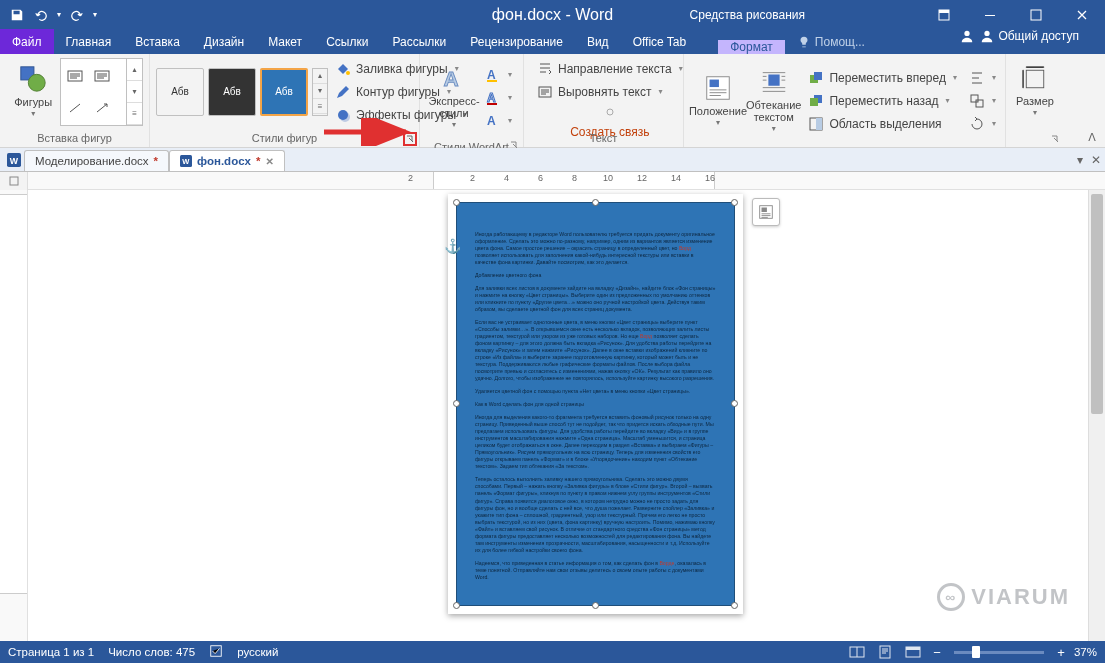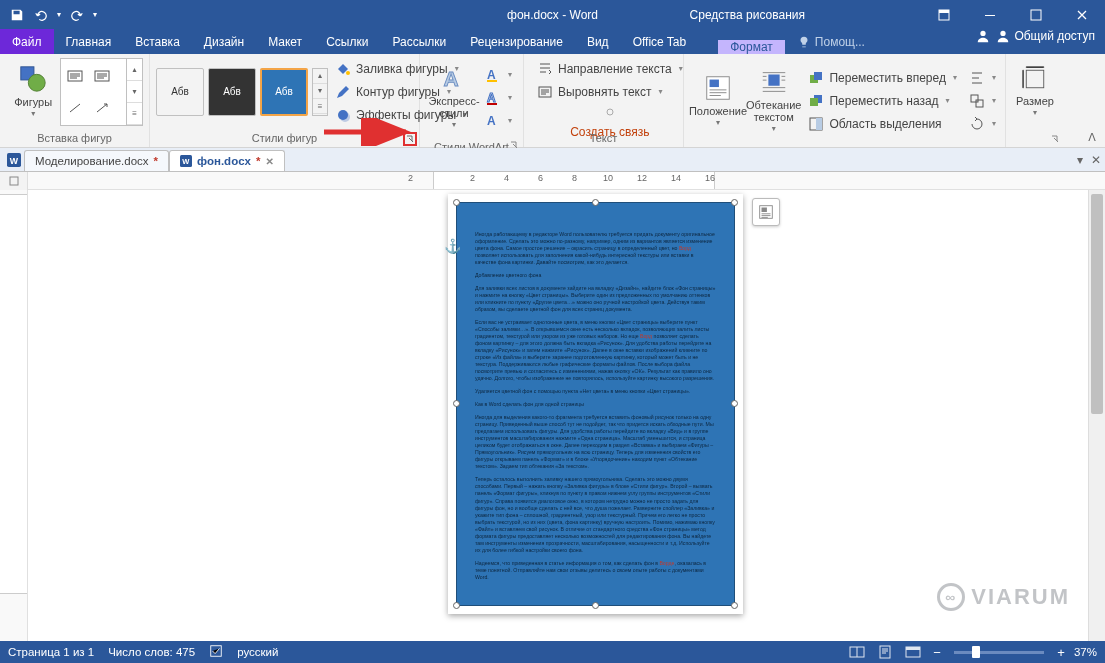--- a/index.html
+++ b/index.html
@@ -3,34 +3,34 @@
 <meta charset="utf-8">
 <style>
 * { box-sizing: border-box; margin: 0; padding: 0; font-family: "Segoe UI", Tahoma, sans-serif; }
 body { width: 1105px; height: 663px; background: #fff; overflow: hidden; font-size: 12px; color: #444; user-select: none; }
 
 
 .title-bar { height: 29px; background: #2b579a; color: #fff; display: flex; align-items: center; position: relative; }
 .qat { display: flex; align-items: center; gap: 2px; padding-left: 6px; }
 .qat-btn { width: 22px; height: 22px; display: flex; align-items: center; justify-content: center; font-size: 13px; cursor: pointer; }
 .qat-dd { width: 10px; font-size: 8px; }
-.title { position: absolute; left: 50%; transform: translateX(-50%); font-size: 12px; font-weight: 400; }
+.title { position: absolute; left: 50%; transform: translateX(-50%); font-size: 16px; font-weight: 400; }
 .tools-tab-title { position: absolute; right: 300px; font-size: 12px; }
 .win-controls { position: absolute; right: 0; display: flex; }
 .win-btn { width: 46px; height: 29px; display: flex; align-items: center; justify-content: center; cursor: pointer; }
 .win-btn svg { fill: #fff; }
 
 
 .menu-bar { height: 25px; background: #2b579a; color: #fff; display: flex; align-items: stretch; position: relative; }
 .menu-tab { padding: 0 12px; display: flex; align-items: center; font-size: 12px; cursor: pointer; }
 .menu-tab.active { background: #f3f3f3; color: #2b579a; }
 .menu-tab.file { background: #6d28d9; }
 .menu-tab.format { background: #c4b5fd; color: #2b579a; margin-top: 11px; }
 .tell-me { display: flex; align-items: center; gap: 4px; padding: 0 12px; color: #c0d1e8; }
-.share-area { position: absolute; right: 0; display: flex; align-items: center; padding: 0 10px; gap: 6px; }
+.share-area { position: absolute; right: 16px; display: flex; align-items: center; padding: 0 10px; gap: 6px; }
 .share-btn { display: flex; align-items: center; gap: 4px; }
 
 
 .ribbon { height: 94px; background: #f3f3f3; border-bottom: 1px solid #d4d4d4; display: flex; position: relative; }
 .rgroup { display: flex; flex-direction: column; border-right: 1px solid #e1e1e1; }
 .rgroup-body { flex: 1; display: flex; align-items: center; padding: 2px 6px; }
 .rgroup-label { height: 18px; text-align: center; font-size: 11px; color: #666; position: relative; display: flex; align-items: center; justify-content: center; }
 .rgroup-label .dlauncher { position: absolute; right: 2px; bottom: 1px; width: 14px; height: 14px; display: flex; align-items: center; justify-content: center; cursor: pointer; }
 
 .big-btn { display: flex; flex-direction: column; align-items: center; justify-content: center; width: 56px; height: 70px; cursor: pointer; font-size: 11px; text-align: center; line-height: 1.1; gap: 2px; }

